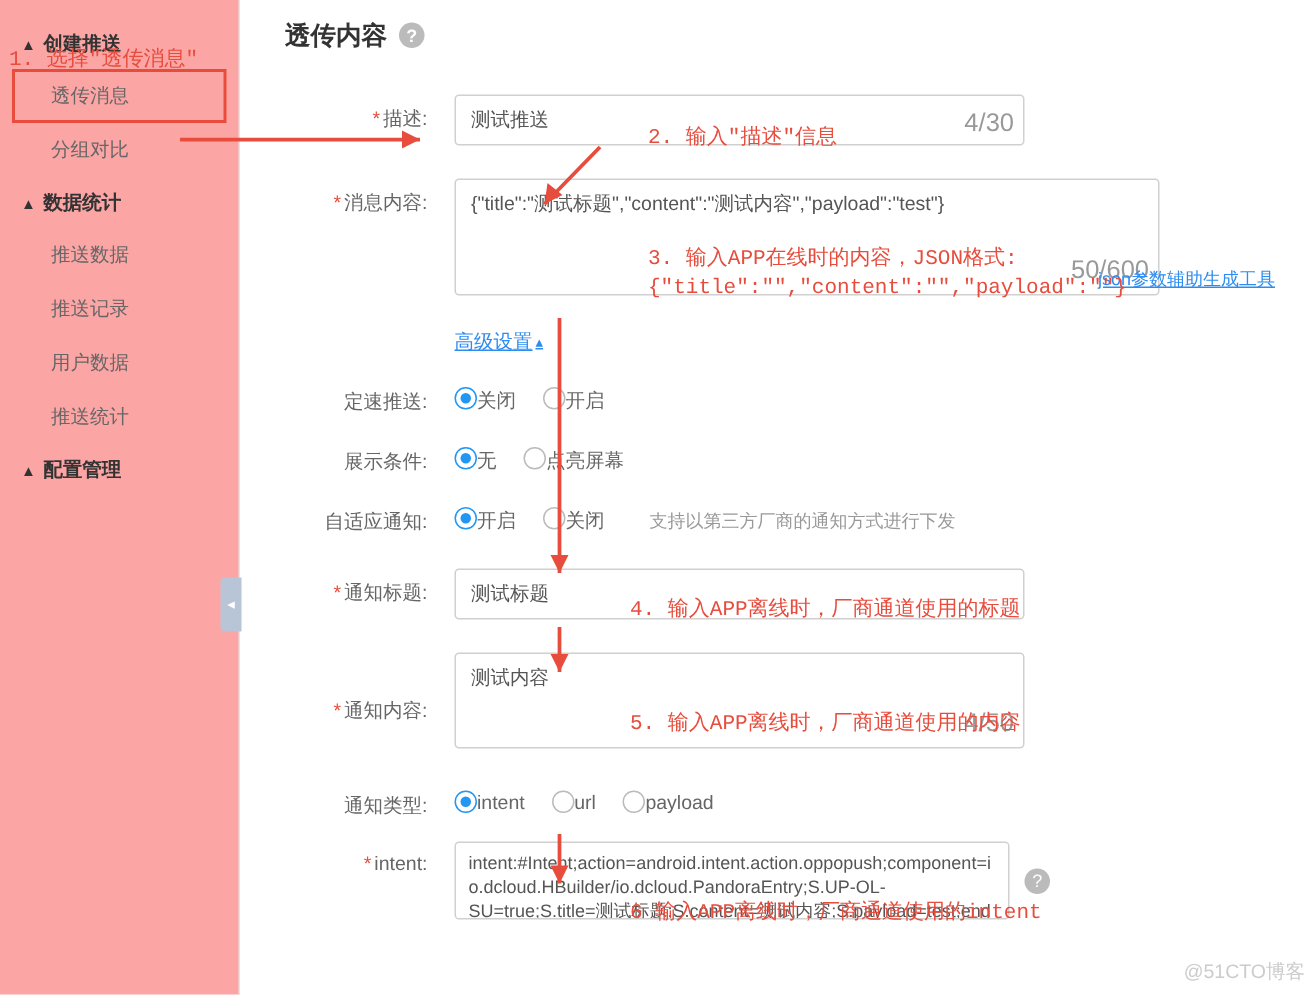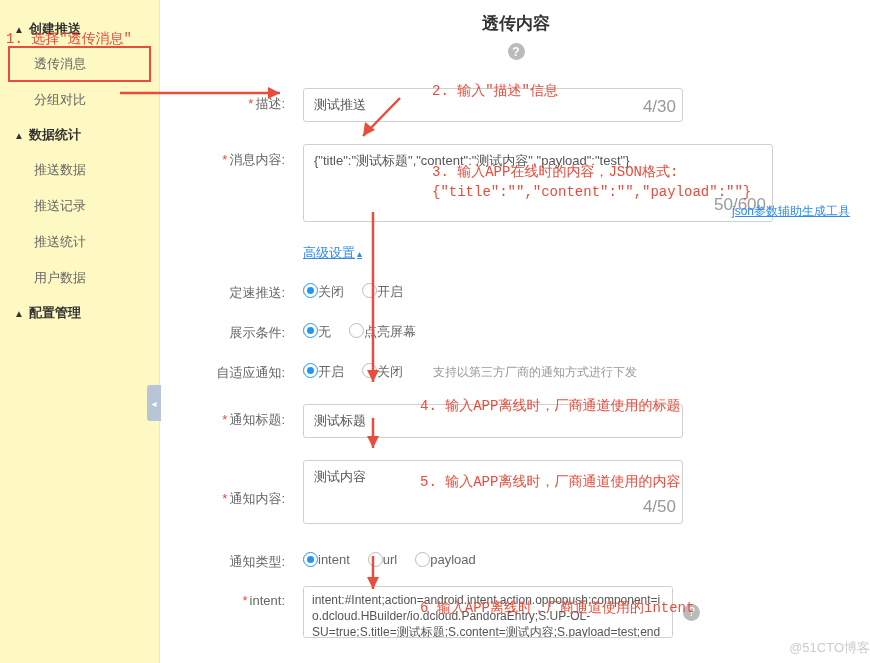--- a/index.html
+++ b/index.html
@@ -1,25 +1,25 @@
 <!DOCTYPE html>
 <html><head>
 <meta charset="utf-8">
 <style>
 * { box-sizing: border-box; margin: 0; padding: 0; }
 body { font-family: "Microsoft YaHei", Arial, sans-serif; font-size: 13px; color: #333; background: #fff; width: 870px; height: 663px; position: relative; overflow: hidden; }
 .container { display: flex; width: 100%; height: 100%; }
-.sidebar { width: 160px; background: #fef9c3; border-right: 1px solid #e5e5e5; padding-top: 12px; position: relative; }
+.sidebar { width: 160px; background: #fca5a5; border-right: 1px solid #e5e5e5; padding-top: 12px; position: relative; }
 .side-group { font-weight: bold; color: #333; padding: 8px 10px 8px 14px; font-size: 13px; }
 .side-group:before { content: "▲"; font-size: 10px; margin-right: 5px; color: #333; }
 .side-item { padding: 9px 10px 9px 34px; color: #666; font-size: 13px; cursor: pointer; }
 .side-item.active { border: 2px solid #e74c3c; margin: 0 8px; padding: 7px 10px 7px 24px; }
 .sidebar-toggle { position: absolute; right: -2px; top: 385px; width: 14px; height: 36px; background: #b8c5d6; border-radius: 3px 0 0 3px; display: flex; align-items: center; justify-content: center; color: #fff; font-size: 10px; cursor: pointer; }
 .main { flex: 1; padding: 12px 28px 20px 30px; overflow: hidden; position: relative; }
-.page-title { font-size: 17px; font-weight: bold; color: #333; margin-bottom: 28px; display: flex; align-items: center; gap: 8px; flex-direction: column; }
+.page-title { font-size: 17px; font-weight: bold; color: #333; margin-bottom: 28px; display: flex; align-items: center; gap: 8px; }
 .help-icon { display: inline-flex; width: 17px; height: 17px; border-radius: 50%; background: #bbb; color: #fff; font-size: 12px; align-items: center; justify-content: center; }
 .form-row { display: flex; align-items: flex-start; margin-bottom: 22px; }
 .form-row.tight { margin-bottom: 15px; }
 .form-label { width: 95px; text-align: right; color: #666; font-size: 13px; padding-top: 7px; flex-shrink: 0; }
 .form-label .req { color: #e74c3c; margin-right: 2px; }
 .form-control { flex: 1; margin-left: 18px; position: relative; }
 .input-box { width: 100%; max-width: 380px; border: 1px solid #d0d0d0; border-radius: 3px; padding: 7px 48px 7px 10px; font-size: 13px; color: #555; position: relative; background: #fff; }
 .textarea-box { width: 100%; max-width: 470px; border: 1px solid #d0d0d0; border-radius: 3px; padding: 7px 10px 18px 10px; font-size: 13px; color: #555; background: #fff; min-height: 60px; position: relative; font-family: inherit; }
 .textarea-tall { min-height: 78px; }
 .counter { position: absolute; right: 6px; bottom: 6px; font-size: 17px; color: #999; }
@@ -45,22 +45,22 @@
 <body>
 
 <div class="container">
   <div class="sidebar">
     <div class="side-group">创建推送</div>
     <div class="side-item active">透传消息</div>
     <div class="side-item">分组对比</div>
     <div class="side-group">数据统计</div>
     <div class="side-item">推送数据</div>
     <div class="side-item">推送记录</div>
+    <div class="side-item">用户数据</div>
     <div class="side-item">推送统计</div>
-    <div class="side-item">用户数据</div>
     <div class="side-group">配置管理</div>
     <div class="sidebar-toggle">◂</div>
   </div>
 
   <div class="main">
     <div class="page-title">
       <span>透传内容</span>
       <span class="help-icon">?</span>
     </div>
 

